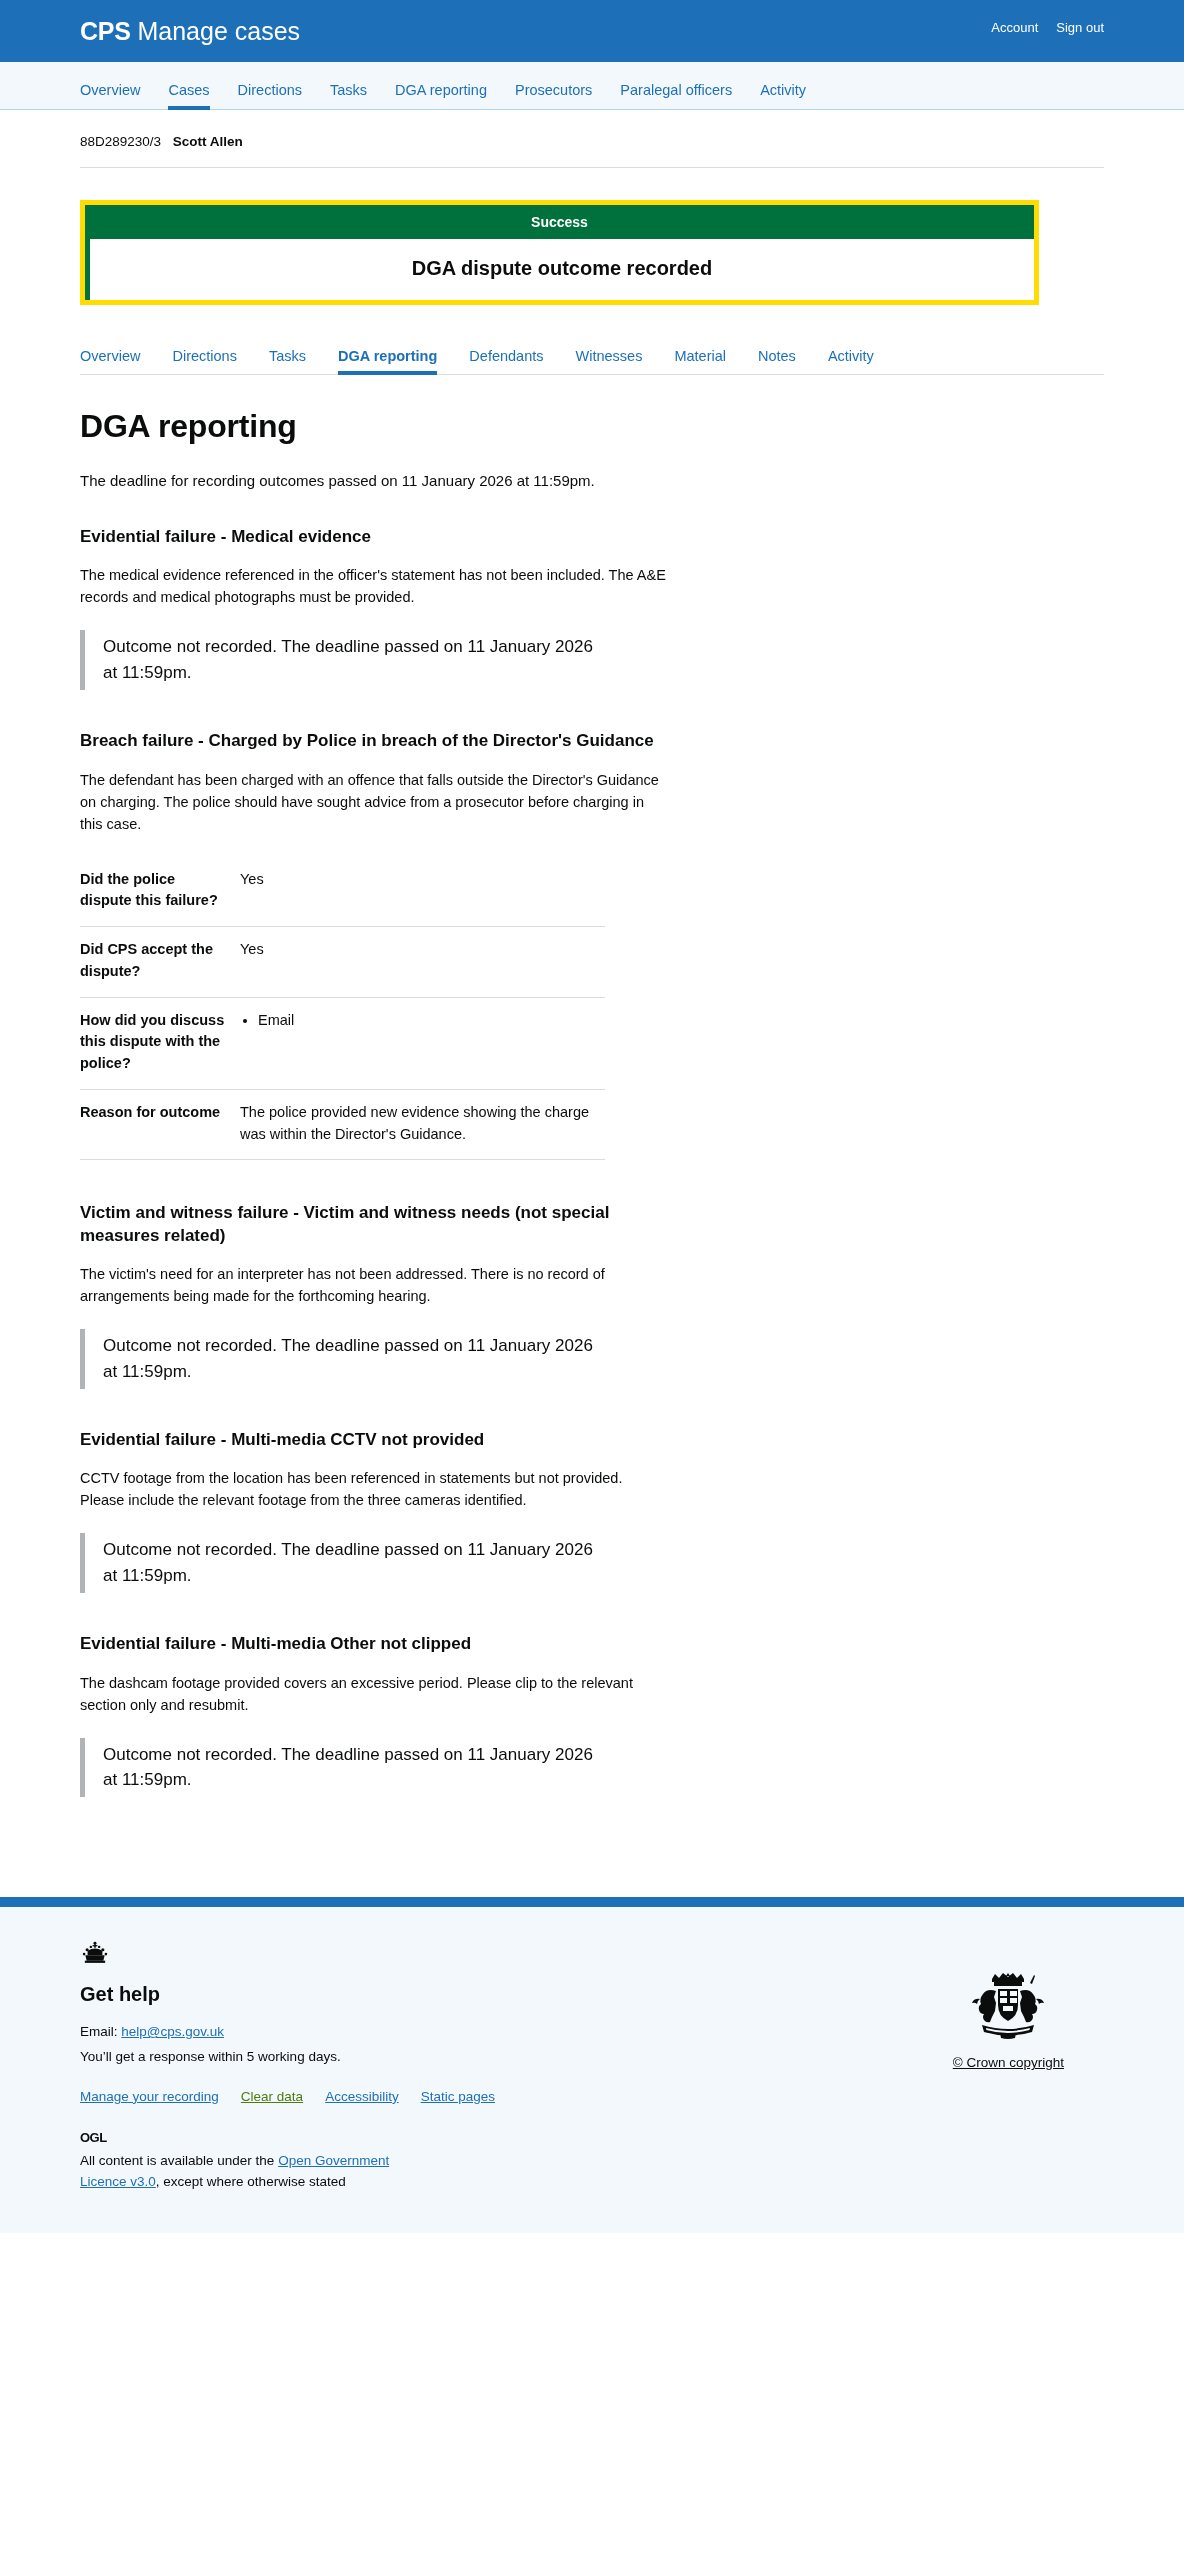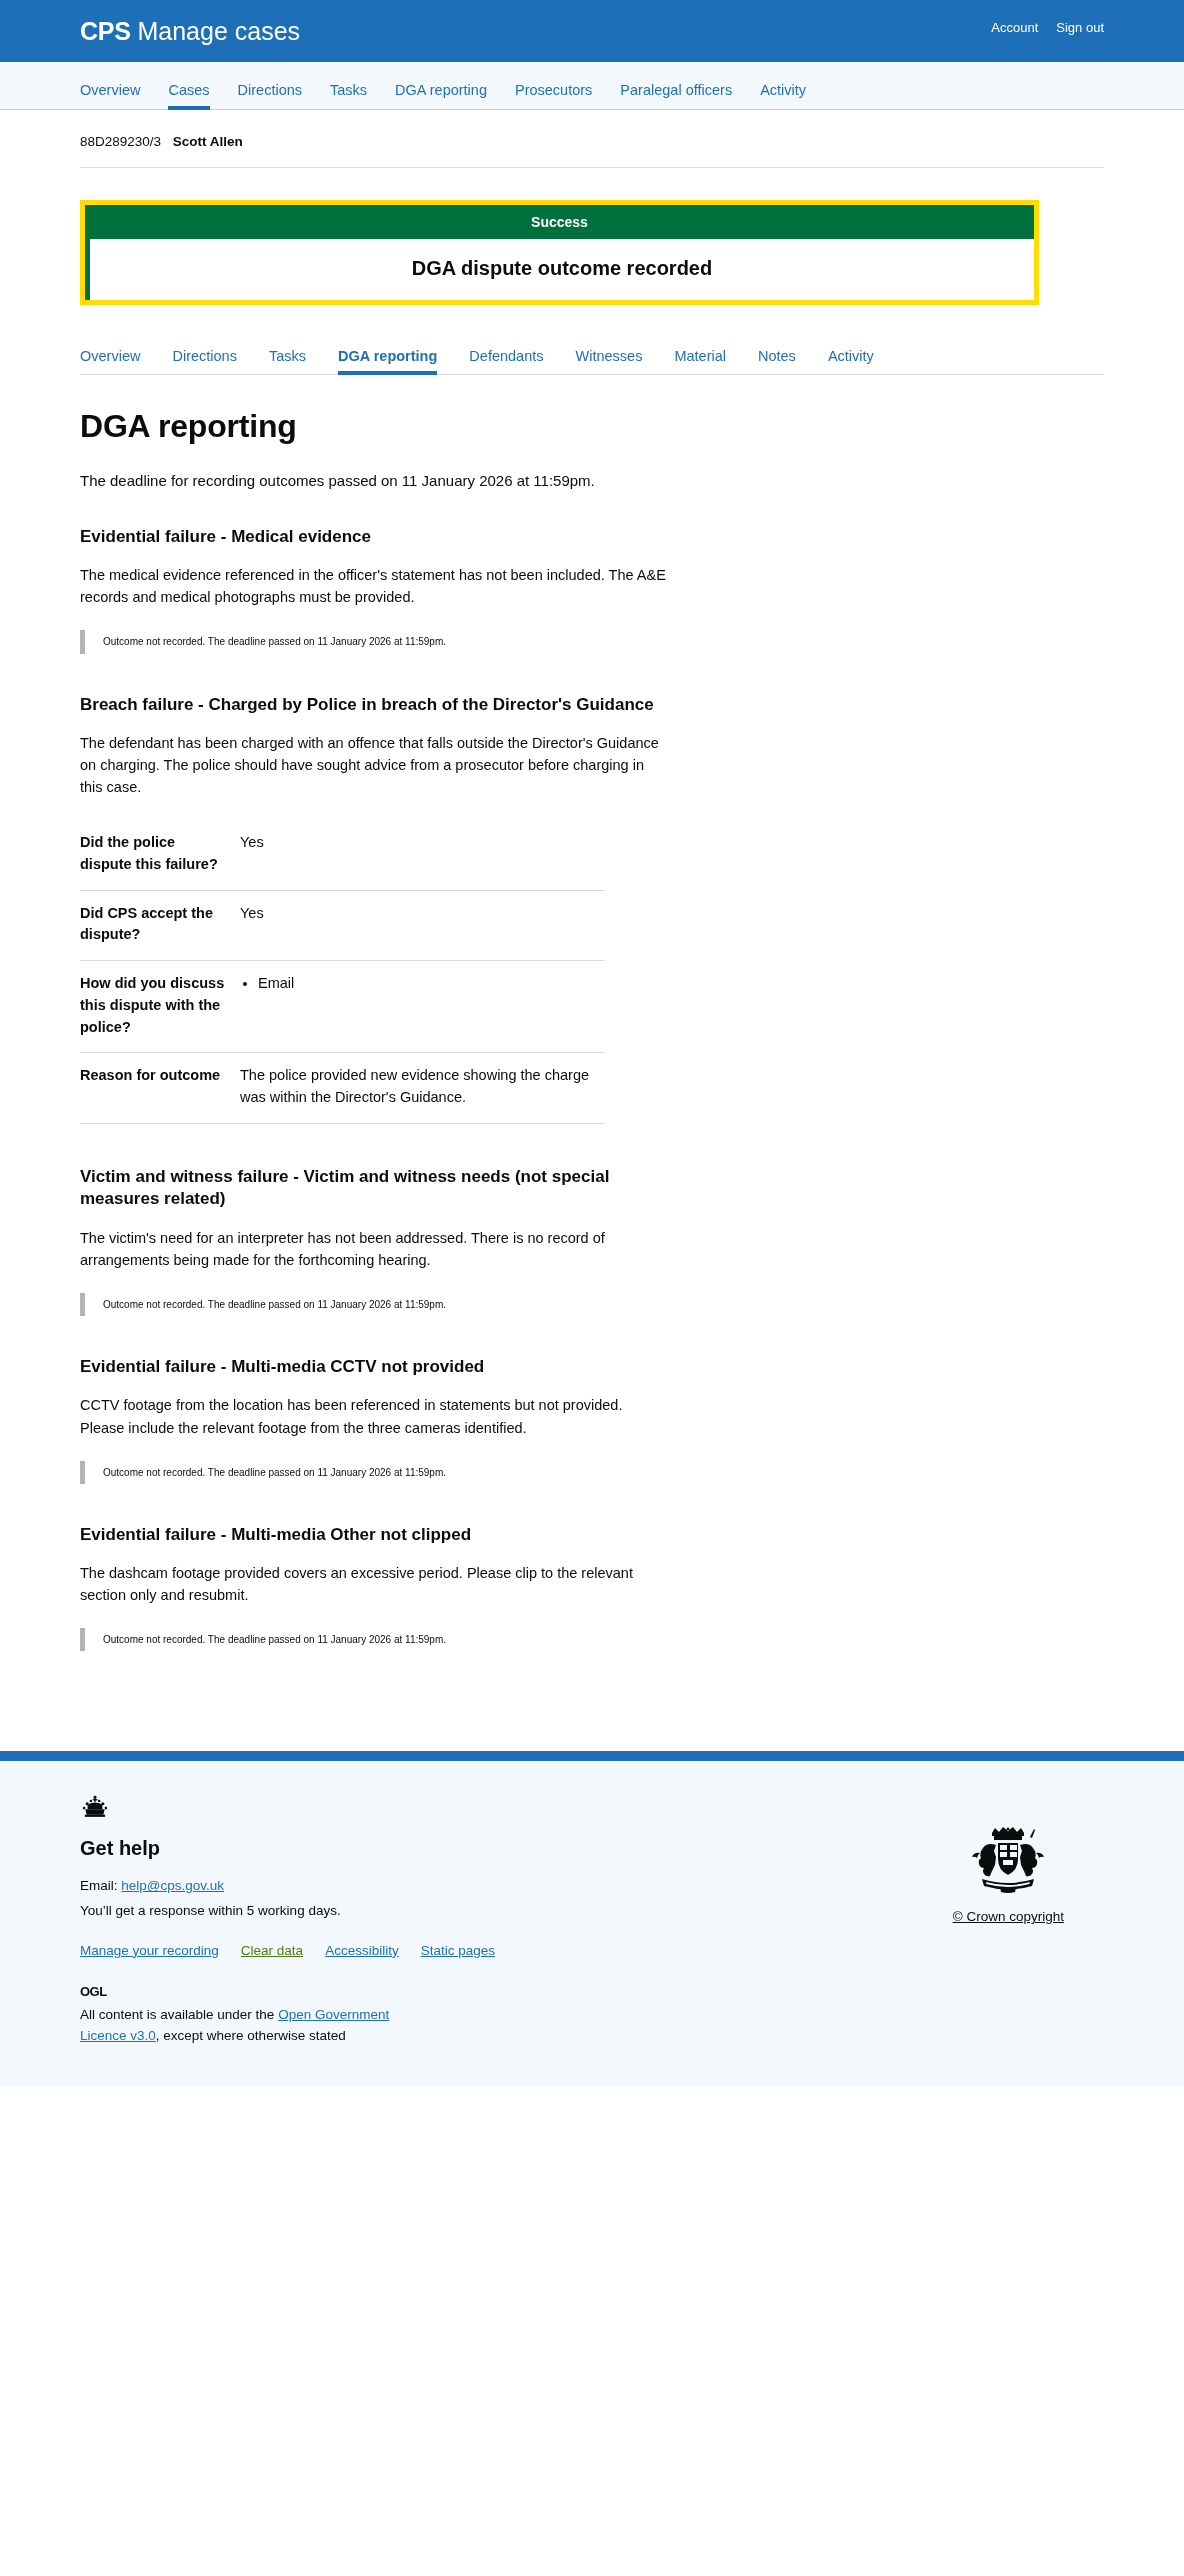--- a/index.html
+++ b/index.html
@@ -169,21 +169,21 @@
     margin:0 0 22px 0;
     max-width:590px;
   }
   .inset{
     border-left:5px solid #b1b4b6;
     padding:4px 0 4px 18px;
     margin:0 0 40px 0;
     max-width:520px;
   }
   .inset p{
-    font-size:10px;
+    font-size:17px;
     line-height:1.52;
     margin:0;
   }
   .section{ margin-bottom:10px; }
 
   
   .summary-list{
     margin:0 0 42px 0;
     max-width:525px;
     border-collapse:collapse;

